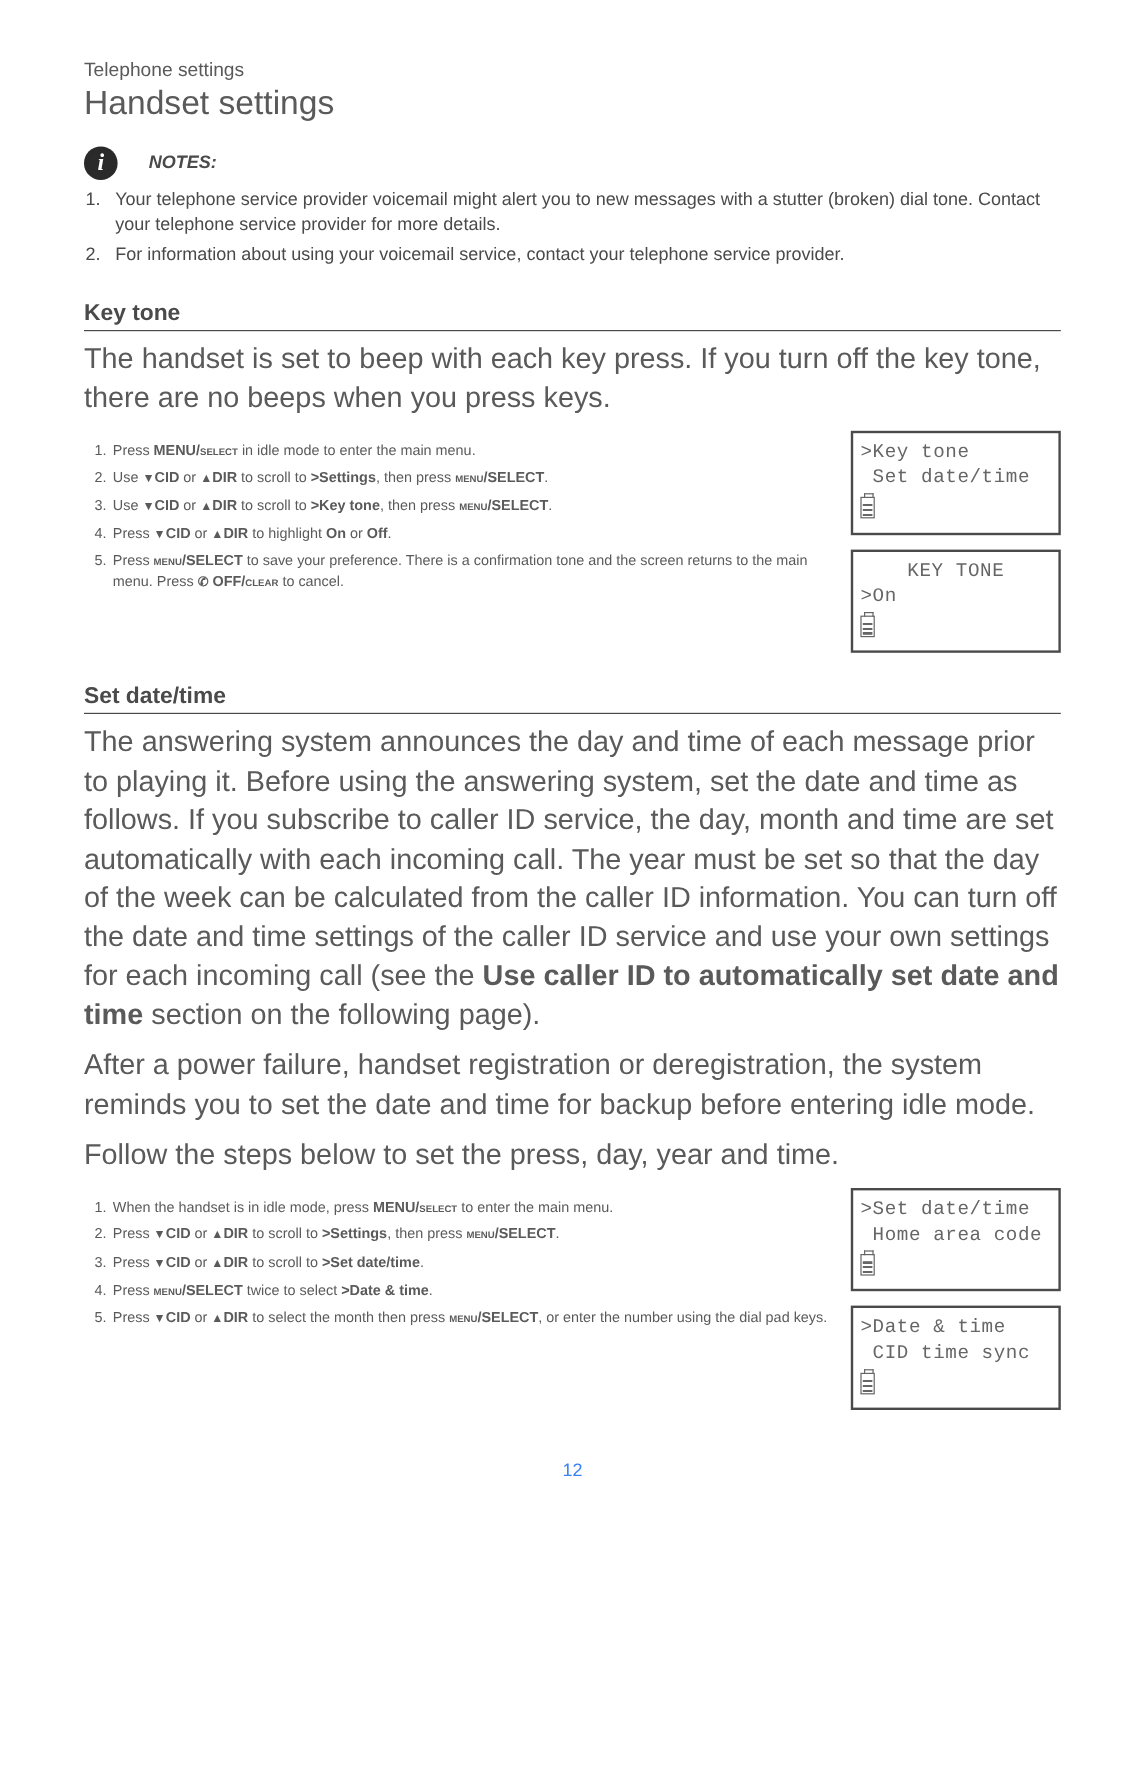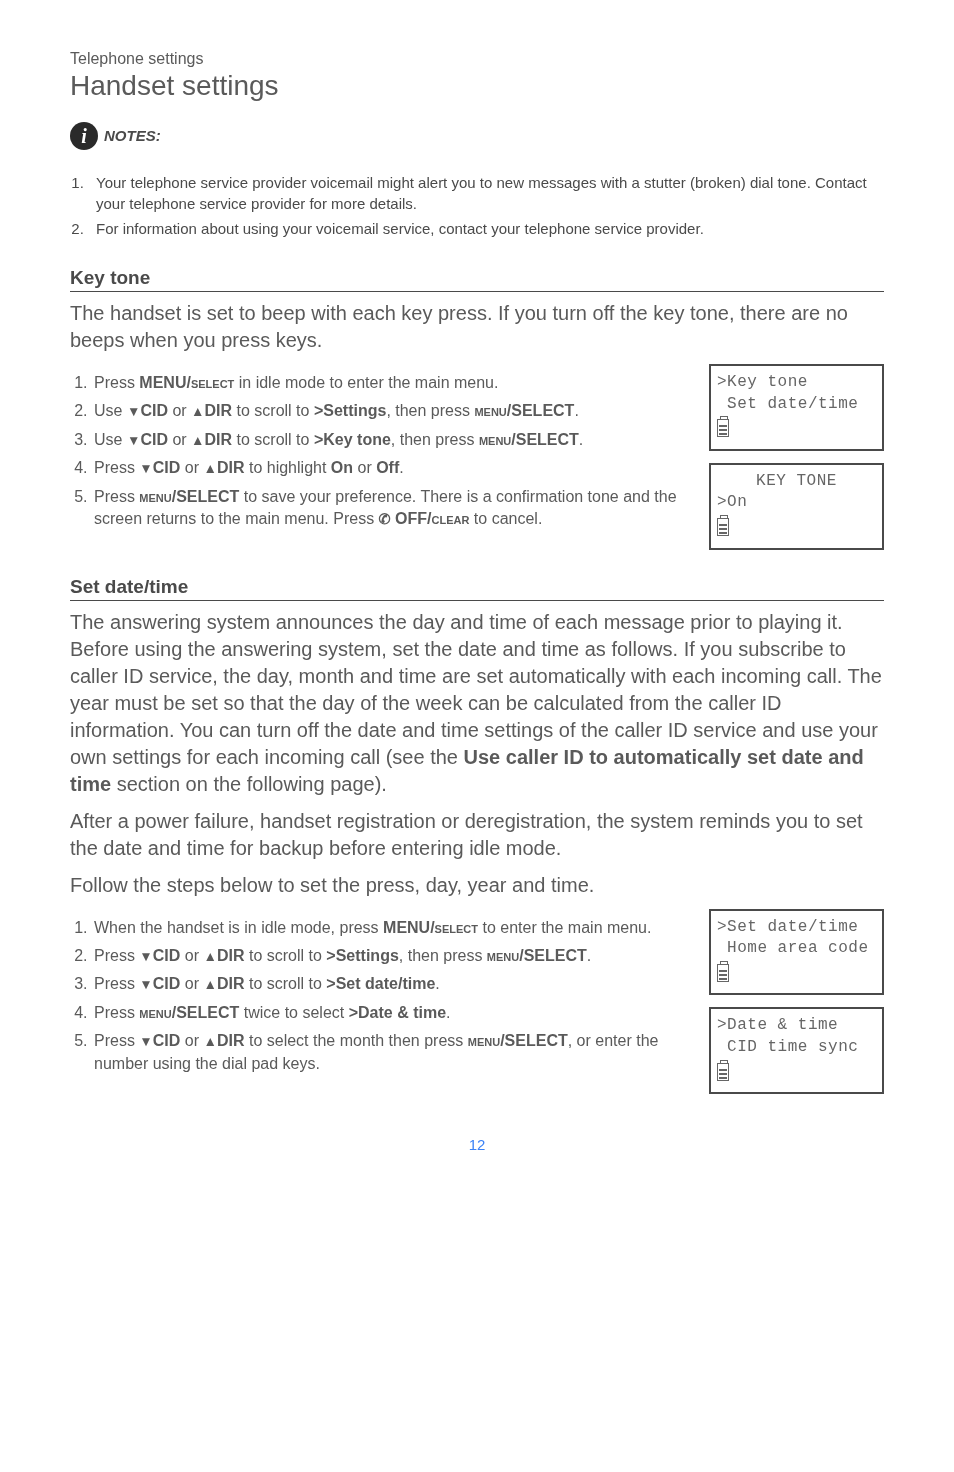--- a/index.html
+++ b/index.html
@@ -18,21 +18,22 @@
   }
   .page-title {
     font-size: 28px;
     color: #5a5a5a;
     margin: 0 0 18px 0;
     font-weight: normal;
   }
   .notes-header {
     display: flex;
     align-items: baseline;
-    margin-bottom: 24px;
+    margin-bottom: 8px;
+    gap: 20px;
   }
   .info-icon {
     width: 28px;
     height: 28px;
     background: #2a2a2a;
     border-radius: 50%;
     display: flex;
     align-items: center;
     justify-content: center;
     margin-right: 6px;
@@ -66,29 +67,29 @@
   }
   .section-heading {
     font-weight: bold;
     font-size: 19px;
     color: #4a4a4a;
     border-bottom: 1.5px solid #4a4a4a;
     padding-bottom: 2px;
     margin: 14px 0 6px 0;
   }
   .body-text {
-    font-size: 20px;
+    font-size: 24px;
     line-height: 1.35;
     margin: 8px 0 10px 0;
     color: #5a5a5a;
   }
   .steps {
     margin: 8px 0;
     padding-left: 22px;
-    font-size: 16px;
+    font-size: 12px;
     line-height: 1.4;
     color: #5a5a5a;
   }
   .steps li {
     margin-bottom: 6px;
     padding-left: 2px;
   }
   .two-col {
     display: flex;
     align-items: flex-start;

